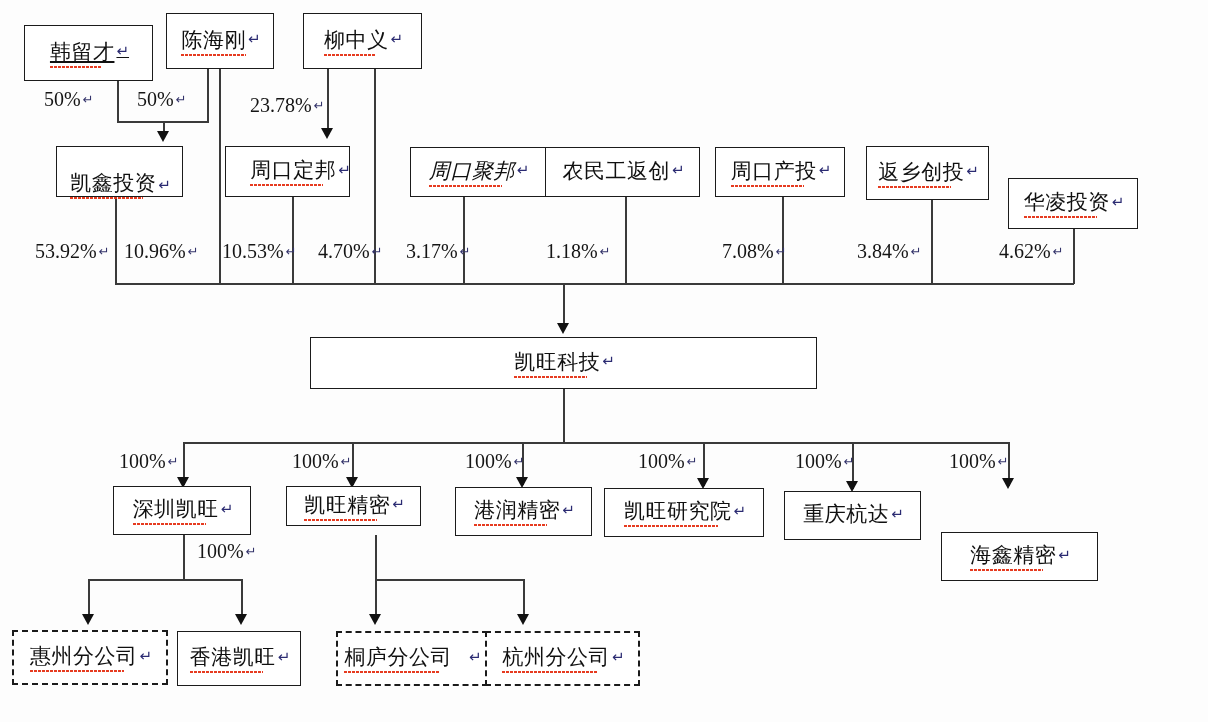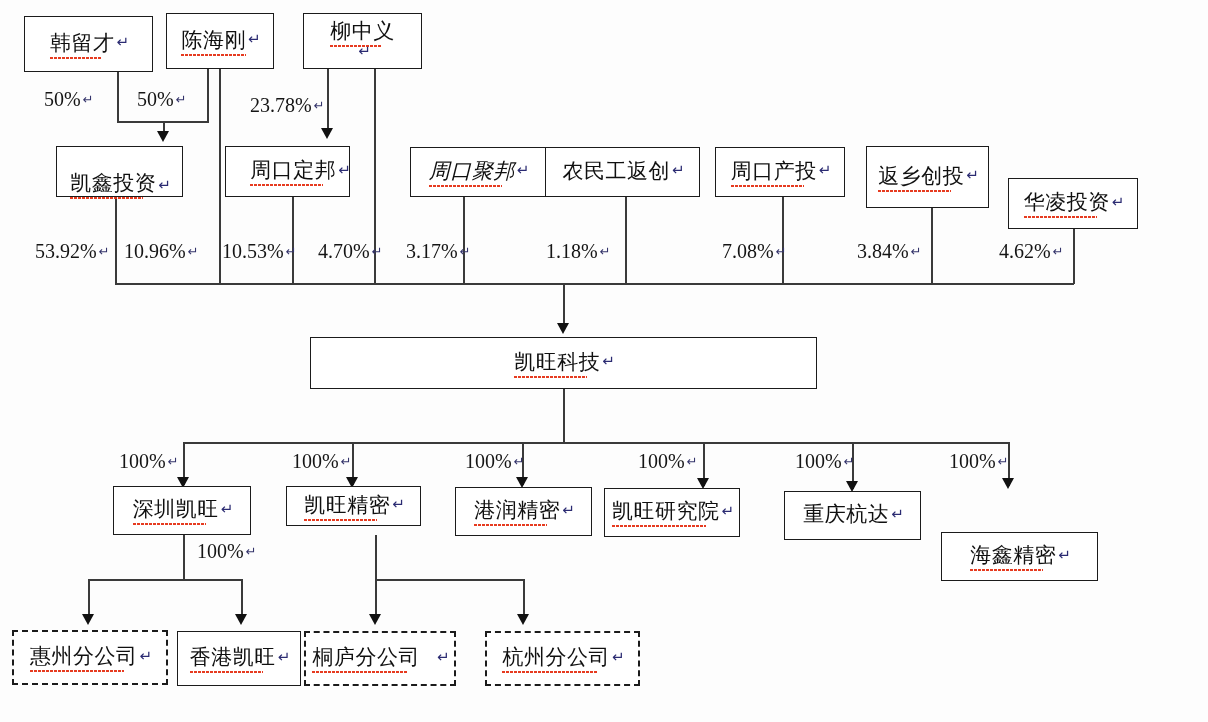--- a/index.html
+++ b/index.html
@@ -80,29 +80,29 @@
     z-index:6;
     font-family:"Liberation Serif","DejaVu Serif",serif;
   }
   .pct .pil{ font-size:13px; color:#34346b; }
 </style>
 </head>
 <body>
 
 <div id="chart">
 
-  <div class="box" style="left:24px;top:16px;width:129px;height:56px;">
+  <div class="box" style="left:24px;top:25px;width:129px;height:56px;text-decoration:underline;">
     <span class="lbl sp">韩留才</span>
       <span class="pil">↵</span>
   </div>
   <div class="box" style="left:166px;top:13px;width:108px;height:56px;">
     <span class="lbl sp full">陈海刚</span>
       <span class="pil">↵</span>
   </div>
-  <div class="box" style="left:303px;top:13px;width:119px;height:56px;flex-direction:column;">
+  <div class="box" style="left:303px;top:13px;width:119px;height:56px;">
     <span class="lbl sp">柳中义</span>
       <span class="pil">↵</span>
   </div>
 
   <div class="v" style="left:117px;top:69px;height:53px;"></div>
   <div class="v" style="left:207px;top:69px;height:53px;"></div>
   <div class="h" style="left:117px;top:121px;width:92px;"></div>
   <div class="v" style="left:163px;top:121px;height:17px;"></div>
   <div class="arrow" style="left:157px;top:131px;"></div>
 
@@ -135,21 +135,21 @@
       <span class="pil">↵</span>
   </div>
   <div class="box" style="left:545px;top:147px;width:155px;height:50px;">
     <span class="lbl">农民工返创</span>
       <span class="pil">↵</span>
   </div>
   <div class="box" style="left:715px;top:147px;width:130px;height:50px;">
     <span class="lbl sp">周口产投</span>
       <span class="pil">↵</span>
   </div>
-  <div class="box" style="left:866px;top:146px;width:123px;height:62px;">
+  <div class="box" style="left:866px;top:146px;width:123px;height:54px;">
     <span class="lbl sp">返乡创投</span>
       <span class="pil">↵</span>
   </div>
   <div class="box" style="left:1008px;top:146px;width:130px;height:51px;margin-top:32px;">
     <span class="lbl sp">华凌投资</span>
       <span class="pil">↵</span>
   </div>
 
   <div class="v" style="left:115px;top:197px;height:87px;"></div>
   <div class="v" style="left:292px;top:197px;height:87px;"></div>
@@ -238,21 +238,21 @@
       <span class="pil">↵</span>
   </div>
   <div class="box" style="left:286px;top:486px;width:135px;height:40px;">
     <span class="lbl sp">凯旺精密</span>
       <span class="pil">↵</span>
   </div>
   <div class="box" style="left:455px;top:487px;width:137px;height:49px;">
     <span class="lbl sp">港润精密</span>
       <span class="pil">↵</span>
   </div>
-  <div class="box" style="left:604px;top:488px;width:136px;height:49px;">
+  <div class="box" style="left:604px;top:488px;width:160px;height:49px;">
     <span class="lbl sp">凯旺研究院</span>
       <span class="pil">↵</span>
   </div>
   <div class="box" style="left:784px;top:491px;width:137px;height:49px;">
     <span class="lbl">重庆杭达</span>
       <span class="pil">↵</span>
   </div>
   <div class="box" style="left:941px;top:508px;width:157px;height:49px;margin-top:24px;">
     <span class="lbl sp">海鑫精密</span>
       <span class="pil">↵</span>
@@ -276,21 +276,21 @@
   <div class="arrow" style="left:517px;top:614px;"></div>
 
   <div class="box dashed" style="left:12px;top:630px;width:156px;height:55px;">
     <span class="lbl sp">惠州分公司</span>
       <span class="pil">↵</span>
   </div>
   <div class="box" style="left:177px;top:631px;width:124px;height:55px;">
     <span class="lbl sp">香港凯旺</span>
       <span class="pil">↵</span>
   </div>
-  <div class="box dashed" style="left:304px;top:631px;width:152px;height:55px;gap:15px;">
+  <div class="box dashed" style="left:336px;top:631px;width:152px;height:55px;gap:15px;">
     <span class="lbl sp">桐庐分公司</span>
       <span class="pil">↵</span>
   </div>
   <div class="box dashed" style="left:485px;top:631px;width:155px;height:55px;">
     <span class="lbl sp">杭州分公司</span>
       <span class="pil">↵</span>
   </div>
 
 </div>
 

